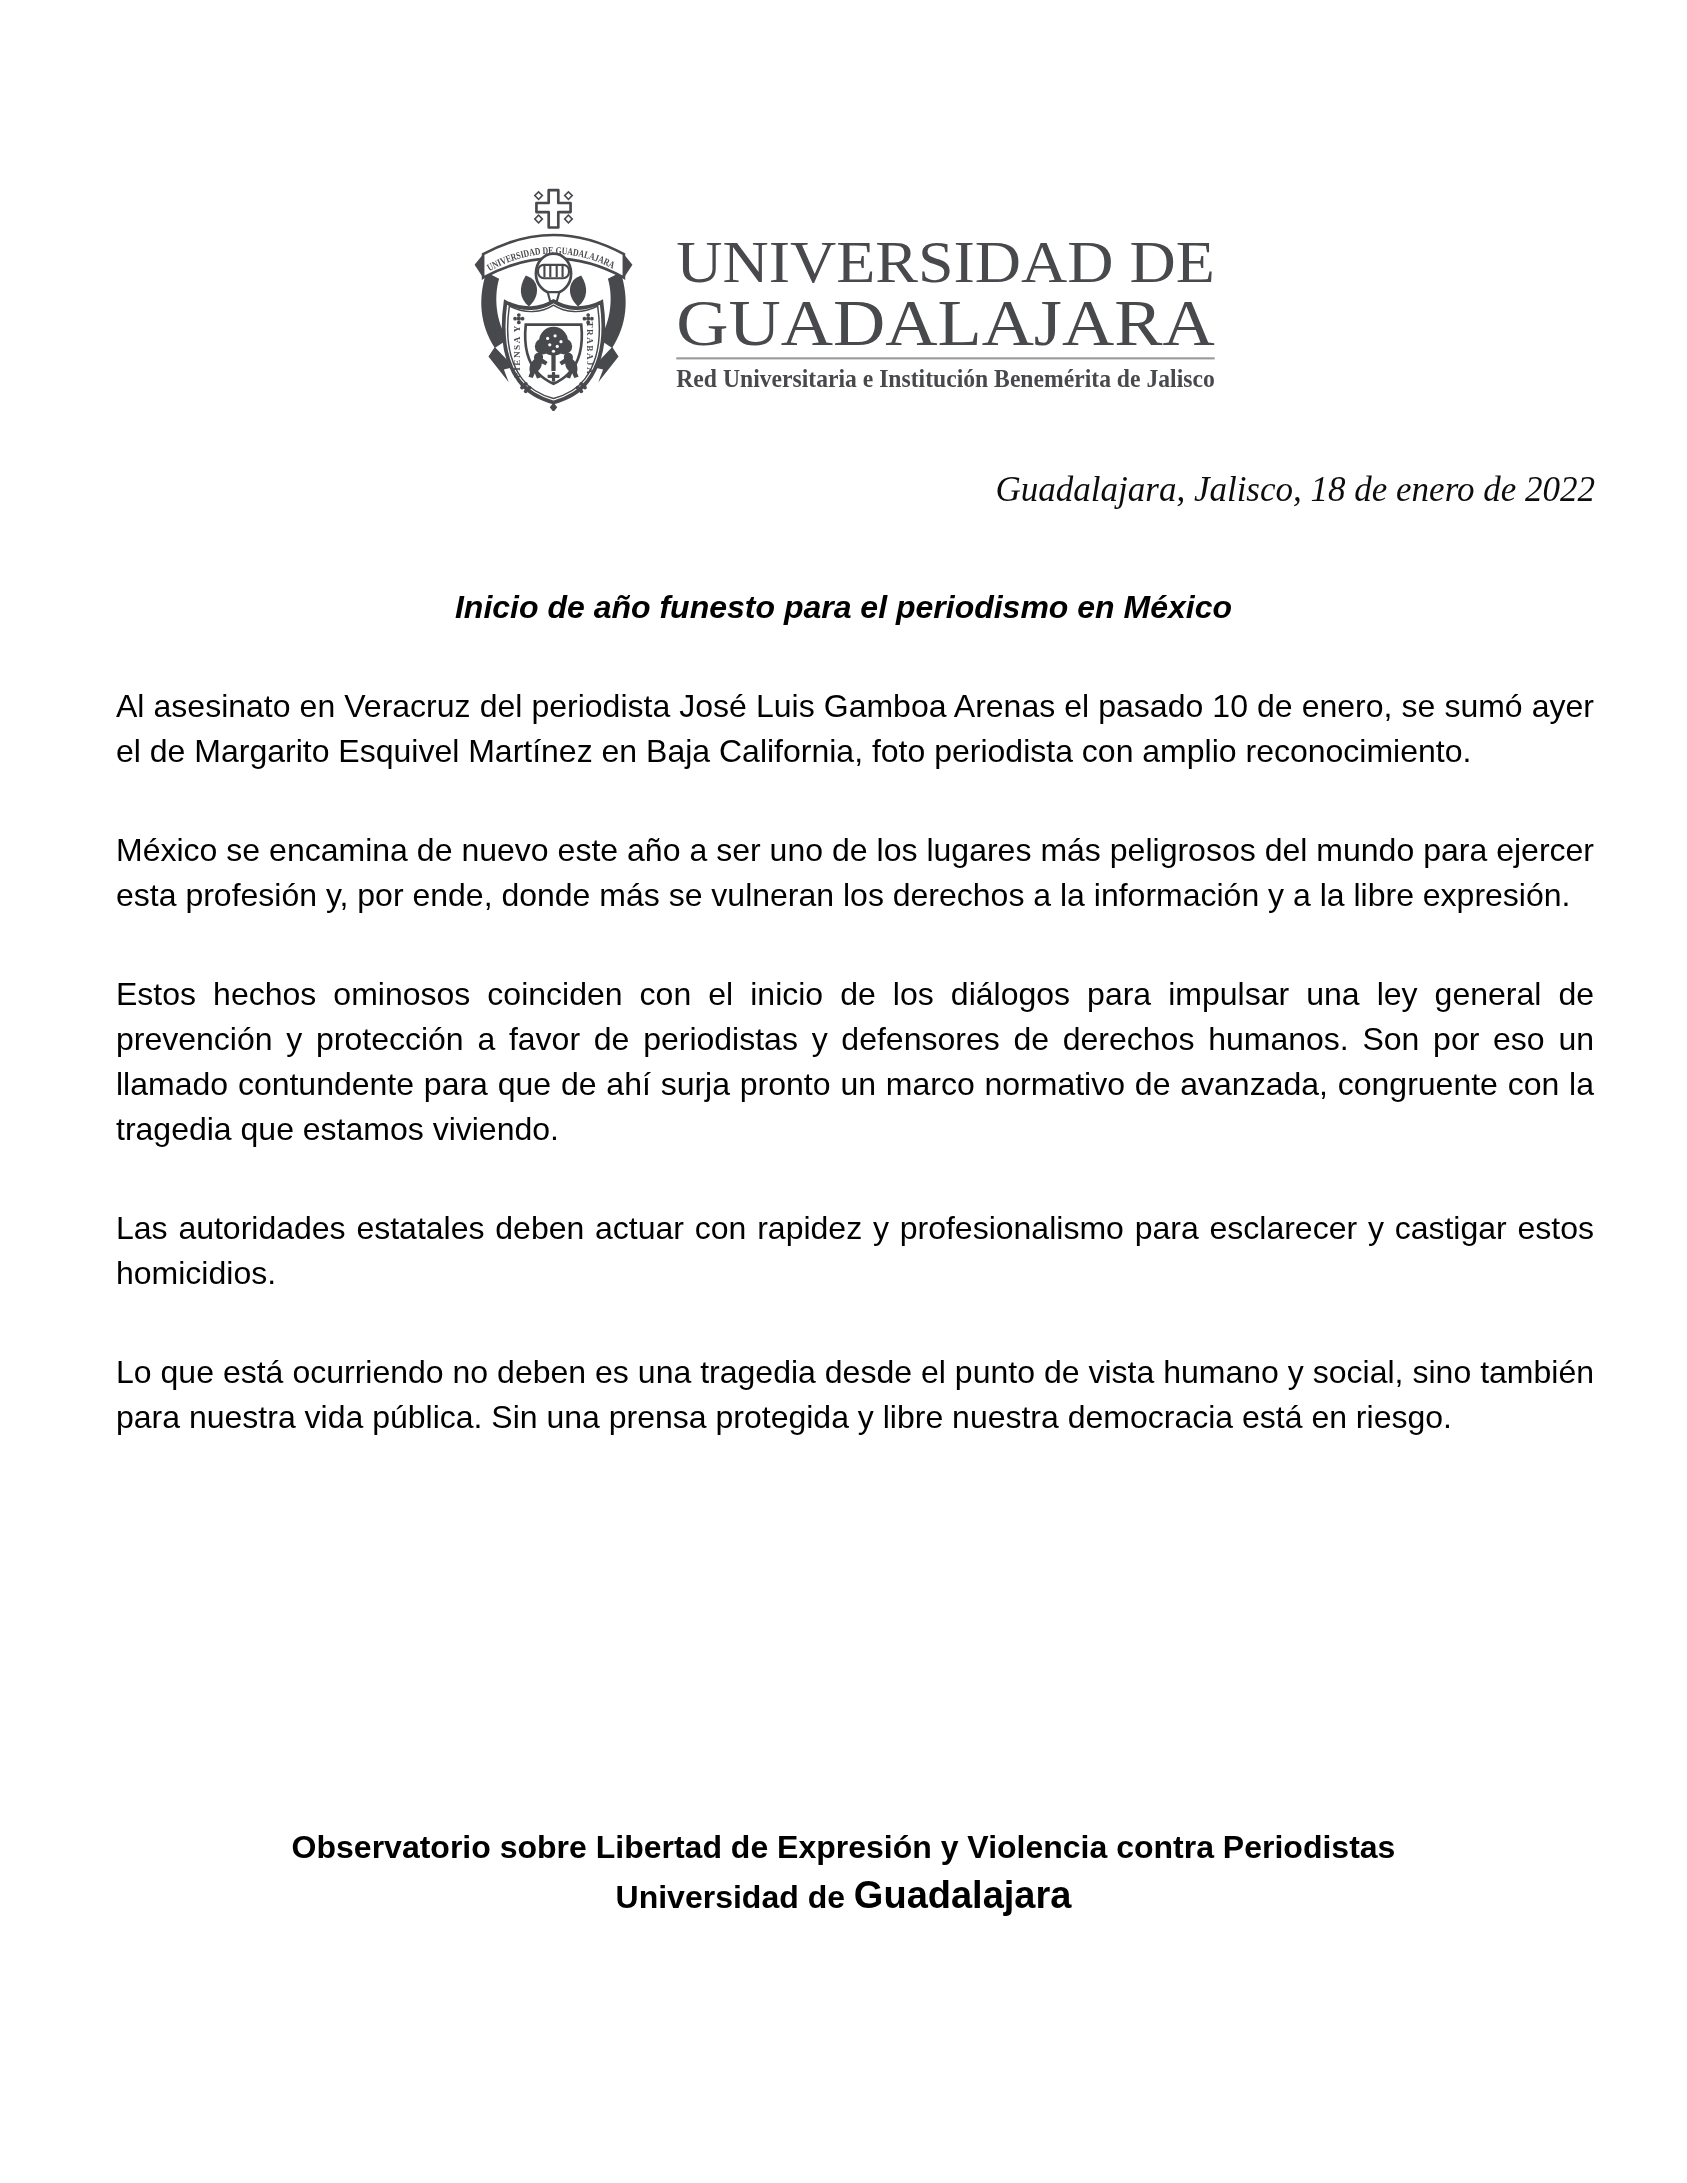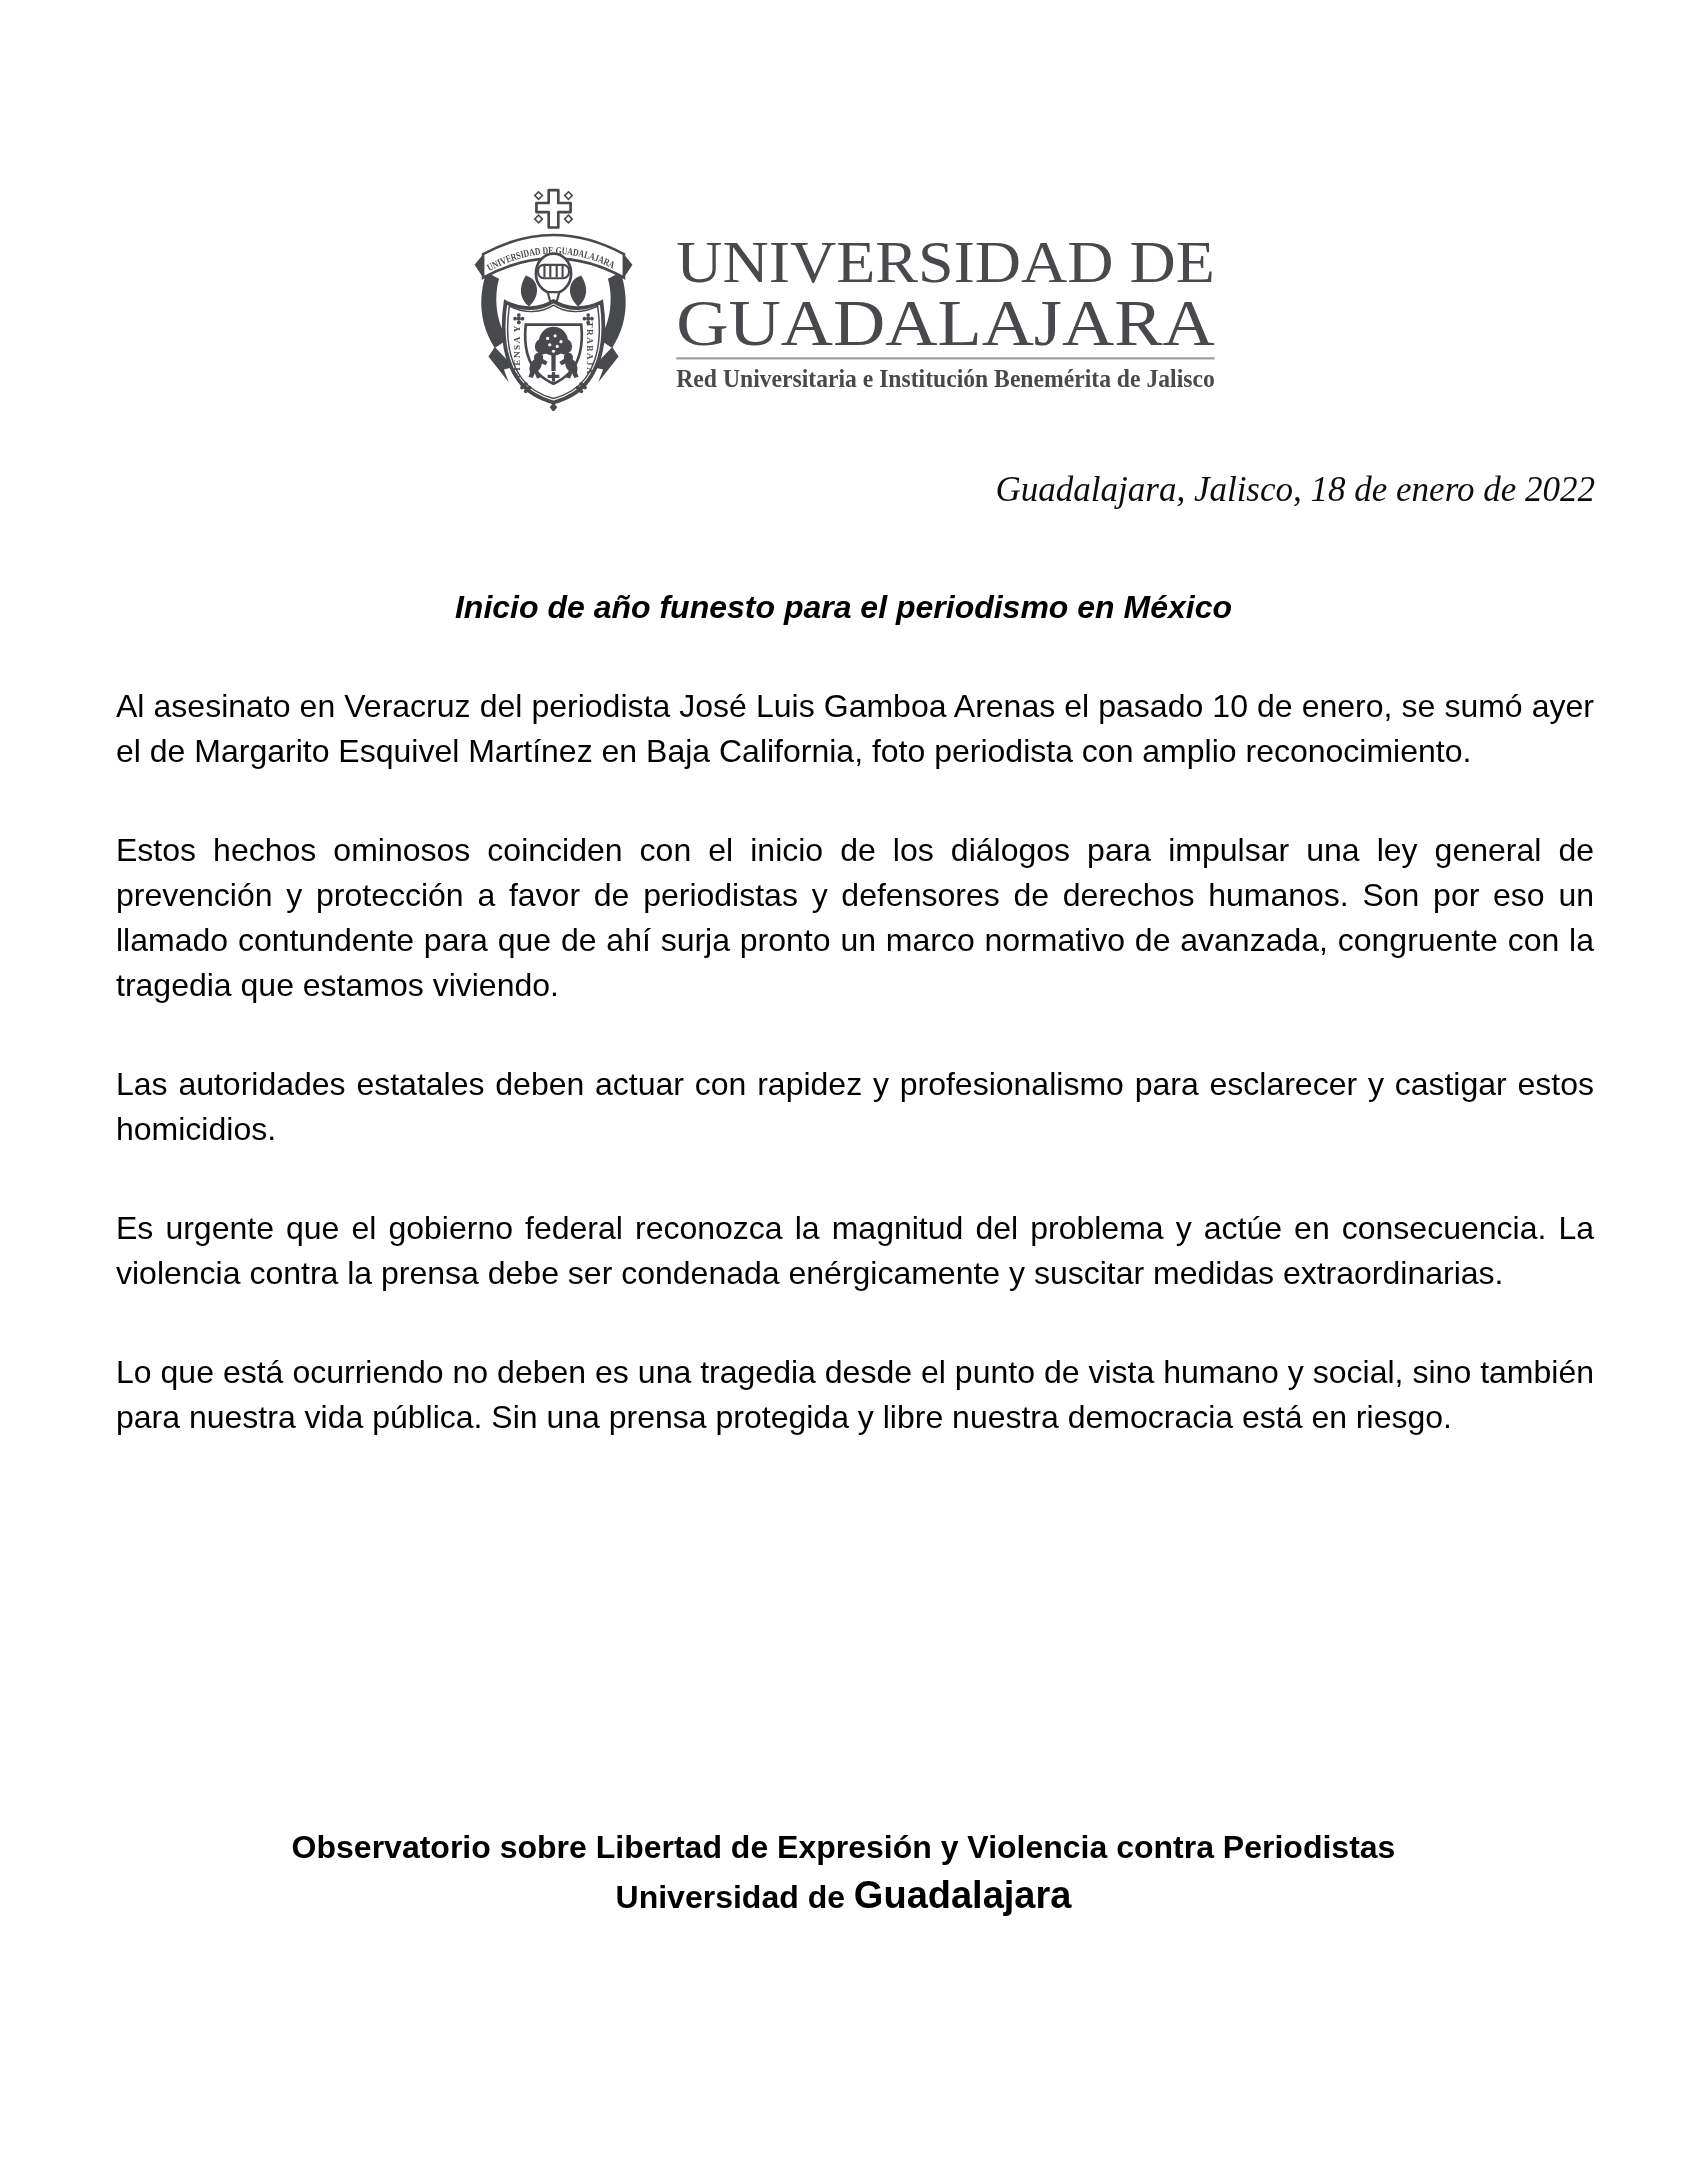--- a/index.html
+++ b/index.html
@@ -230,23 +230,23 @@
     <rect x="0" y="243" width="1012" height="4" fill="#9b9b9f"></rect>
     <text x="0" y="298" font-size="46" font-weight="bold" textLength="1012" lengthAdjust="spacingAndGlyphs">Red Universitaria e Institución Benemérita de Jalisco</text>
   </svg>
 
   <div class="dateline">Guadalajara, Jalisco, 18 de enero de 2022</div>
 
   <div class="doc-title">Inicio de año funesto para el periodismo en México</div>
 
   <div class="content">
     <p>Al asesinato en Veracruz del periodista José Luis Gamboa Arenas el pasado 10 de enero, se sumó ayer el de Margarito Esquivel Martínez en Baja California, foto periodista con amplio reconocimiento.</p>
+    <p>México se encamina de nuevo este año a ser uno de los lugares más peligrosos del mundo para ejercer esta profesión y, por ende, donde más se vulneran los derechos a la información y a la libre expresión.</p>
     <p>Estos hechos ominosos coinciden con el inicio de los diálogos para impulsar una ley general de prevención y protección a favor de periodistas y defensores de derechos humanos. Son por eso un llamado contundente para que de ahí surja pronto un marco normativo de avanzada, congruente con la tragedia que estamos viviendo.</p>
     <p>Las autoridades estatales deben actuar con rapidez y profesionalismo para esclarecer y castigar estos homicidios.</p>
-    <p>Es urgente que el gobierno federal reconozca la magnitud del problema y actúe en consecuencia. La violencia contra la prensa debe ser condenada enérgicamente y suscitar medidas extraordinarias.</p>
     <p>Lo que está ocurriendo no deben es una tragedia desde el punto de vista humano y social, sino también para nuestra vida pública. Sin una prensa protegida y libre nuestra democracia está en riesgo.</p>
   </div>
 
   <div class="signature">
     <div class="sig-line1">Observatorio sobre Libertad de Expresión y Violencia contra Periodistas</div>
     <div class="sig-line2"><span>Universidad de </span><span class="emph">Guadalajara</span></div>
   </div>
 
 </div>
 

